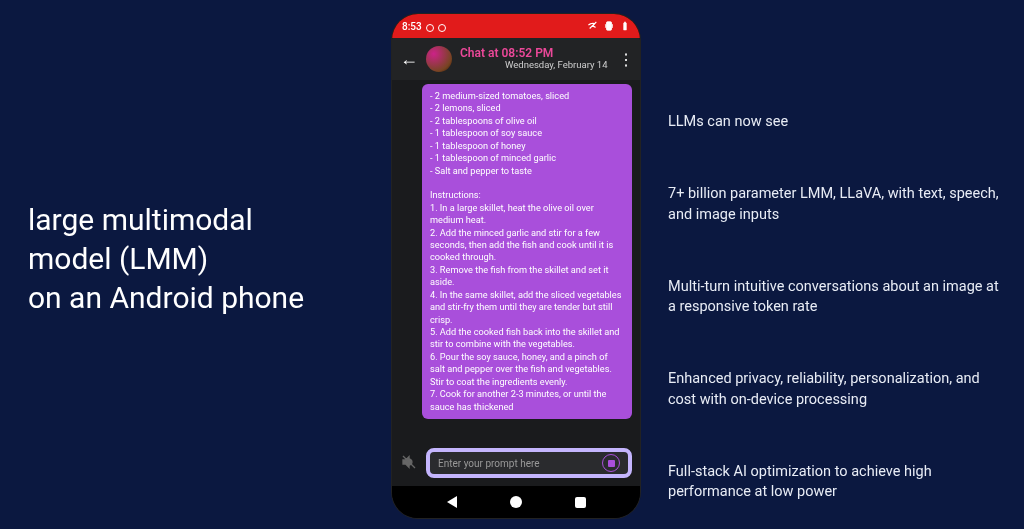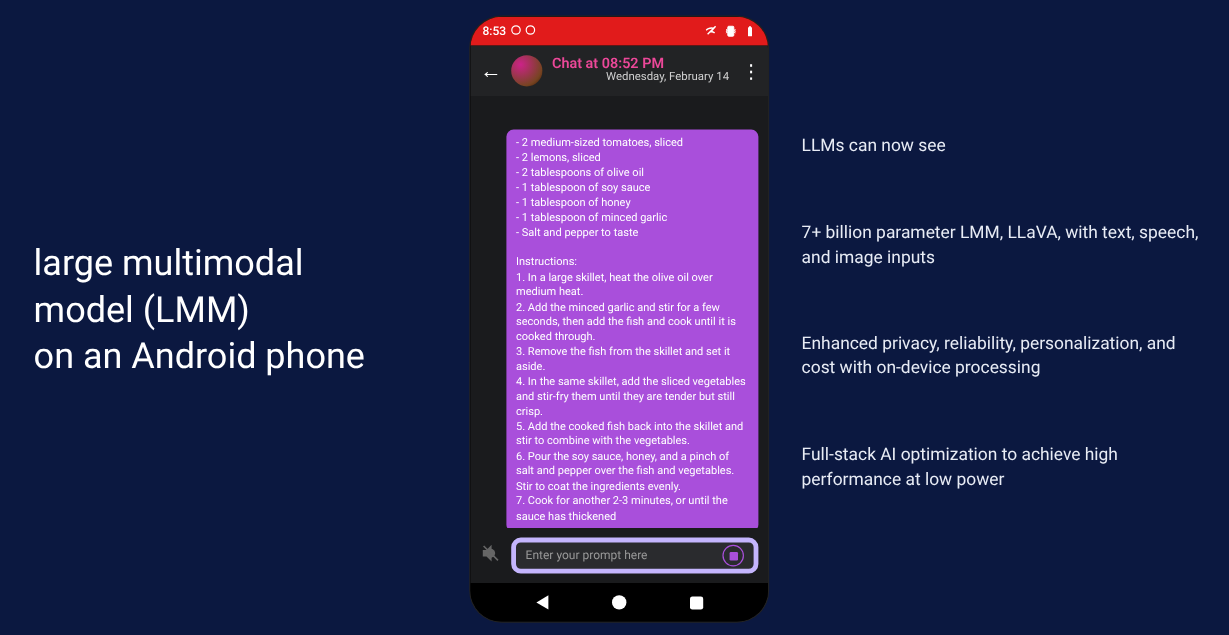--- a/index.html
+++ b/index.html
@@ -67,21 +67,21 @@
     height: 24px;
     background: #e11b1b;
     display: flex;
     align-items: center;
     justify-content: space-between;
     padding: 0 10px;
     font-size: 10px;
     font-weight: 500;
     color: #fff;
   }
-  .status-left { display: flex; align-items: flex-start; gap: 4px; }
+  .status-left { display: flex; align-items: flex-end; gap: 4px; }
   .status-right { display: flex; align-items: center; gap: 6px; }
   .status-dot {
     width: 8px; height: 8px; border: 1.5px solid #fff; border-radius: 50%;
     display:inline-block;
   }
   .status-icon { width: 10px; height: 10px; display:inline-block; }
 
   
   .chat-header {
     height: 42px;
@@ -110,21 +110,20 @@
     overflow: hidden;
   }
   .bubble {
     background: #a94fdb;
     color: #fff;
     font-size: 9.2px;
     line-height: 1.35;
     border-radius: 6px;
     padding: 6px 8px;
     white-space: pre-wrap;
-    margin-top: 24px;
   }
 
   
   .input-row {
     height: 46px;
     background: #1a1b1d;
     display: flex;
     align-items: center;
     padding: 0 8px;
     gap: 8px;
@@ -173,20 +172,21 @@
 
 <div class="left-block">
   <div class="rest">large multimodal</div>
   <div class="rest">model (LMM)</div>
   <div class="rest">on an Android phone</div>
 </div>
 
 <div class="right-block">
   <div class="bullet">LLMs can now see</div>
   <div class="bullet">7+ billion parameter LMM, LLaVA, with text, speech, and image inputs</div>
+  <div class="bullet">Multi-turn intuitive conversations about an image at a responsive token rate</div>
   <div class="bullet">Enhanced privacy, reliability, personalization, and cost with on-device processing</div>
   <div class="bullet">Full-stack AI optimization to achieve high performance at low power</div>
 </div>
 
 <div class="phone">
 
   <div class="status-bar">
     <div class="status-left">
       <span>8:53</span>
       <span class="status-dot"></span>

